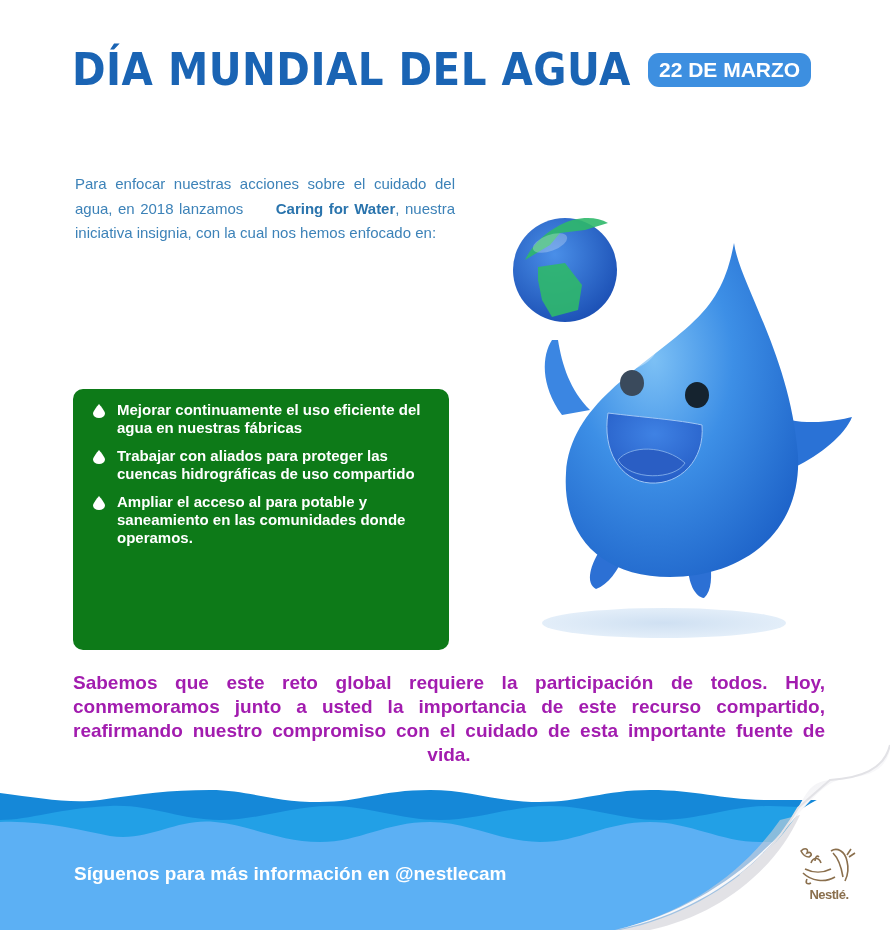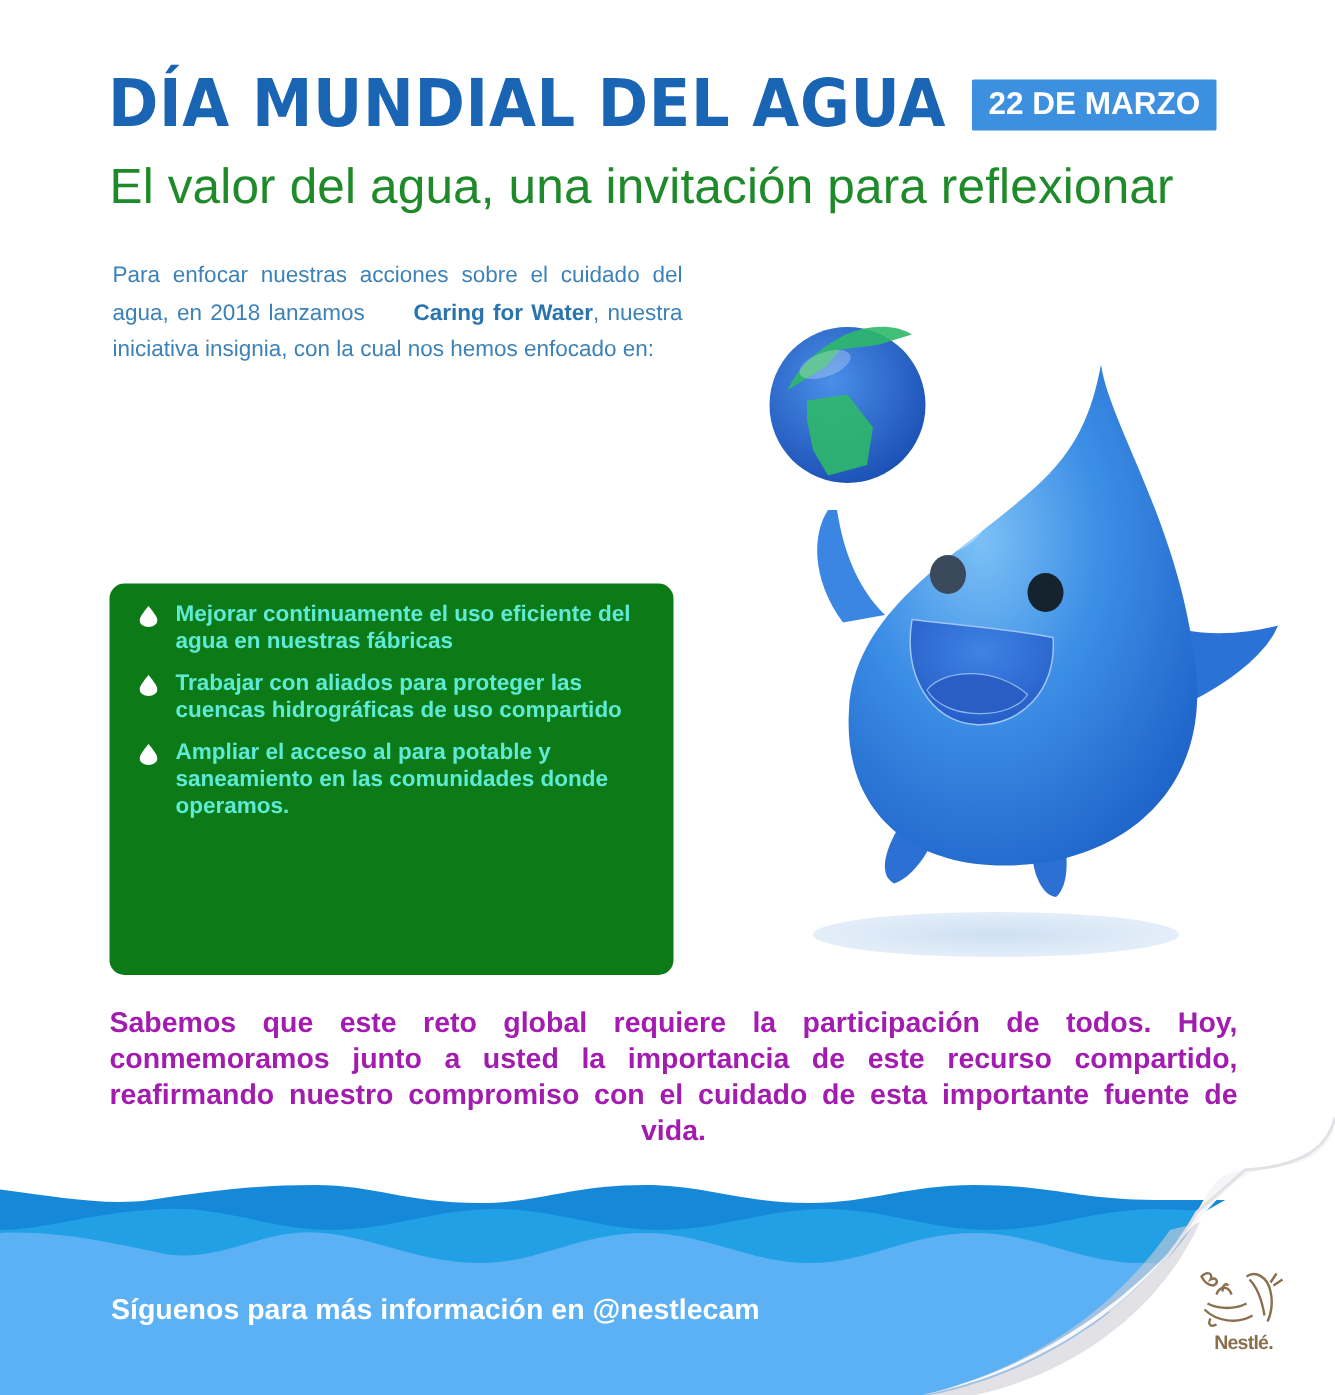--- a/index.html
+++ b/index.html
@@ -13,21 +13,21 @@
     .main-title {
       font-family: "DejaVu Sans", sans-serif;
       font-weight: bold; font-size: 44px; color: #1a64b4;
       letter-spacing: 0.5px; transform: scaleX(0.92); transform-origin: left center;
       white-space: nowrap; line-height: 52px;
     }
     .date-badge {
       position: absolute; left: 576px; top: 8px;
       background: #3d8fe0; color: #ffffff; font-weight: bold;
       font-family: "Liberation Sans", sans-serif; font-size: 21px;
-      padding: 5px 11px; border-radius: 1px; white-space: nowrap; line-height: 24px;
+      padding: 5px 11px; border-radius: 11px; white-space: nowrap; line-height: 24px;
     }
     .subtitle {
       position: absolute; left: 73px; top: 104px;
       font-family: "Liberation Sans", sans-serif; font-size: 33px; color: #1f8a2a;
       white-space: nowrap; line-height: 40px; letter-spacing: 0.1px;
     }
 
     
     .intro {
       position: absolute; left: 75px; top: 172px; width: 380px;
@@ -39,21 +39,21 @@
 
     
     .focus-box {
       position: absolute; left: 73px; top: 389px; width: 376px; height: 261px;
       background: #0d7a18; border-radius: 10px; padding: 12px 20px 12px 20px;
     }
     .focus-item { display: flex; align-items: flex-start; margin-bottom: 10px; }
     .focus-item .drop { flex: 0 0 auto; width: 12px; height: 14px; margin-top: 3px; margin-right: 12px; }
     .focus-item .txt {
       font-family: "Liberation Sans", sans-serif; font-weight: bold; font-size: 15px;
-      color: #5eead4; line-height: 18px;
+      color: #ffffff; line-height: 18px;
     }
 
     
     .mascot { position: absolute; left: 490px; top: 205px; width: 370px; height: 450px; }
 
     
     .closing {
       position: absolute; left: 73px; top: 671px; width: 752px;
       font-family: "Liberation Sans", sans-serif; font-weight: bold; font-size: 19px;
       color: #a21caf; line-height: 24px; text-align: justify; text-align-last: center;
@@ -76,21 +76,20 @@
   </style>
 </head>
 <body>
 
 <div class="page">
 
   <div class="title-row">
     <div class="main-title">DÍA MUNDIAL DEL AGUA</div>
   </div>
   <div class="date-badge" style="left:648px; top:53px; position:absolute;">22 DE MARZO</div>
-  <div class="subtitle">El valor del agua, una invitación para reflexionar</div>
 
   <div class="intro">
     <p><span>Para enfocar nuestras acciones sobre el cuidado del agua, en 2018 lanzamos </span><strong>Caring for Water</strong><span>, nuestra iniciativa insignia, con la cual nos hemos enfocado en:</span></p>
   </div>
 
   <div class="focus-box">
     <div class="focus-item">
       <svg class="drop" viewBox="0 0 12 14">
           <path d="M6 0 C6 0 0 7 0 9.5 A6 4.5 0 0 0 12 9.5 C12 7 6 0 6 0Z" fill="#fff"></path>
         </svg>

